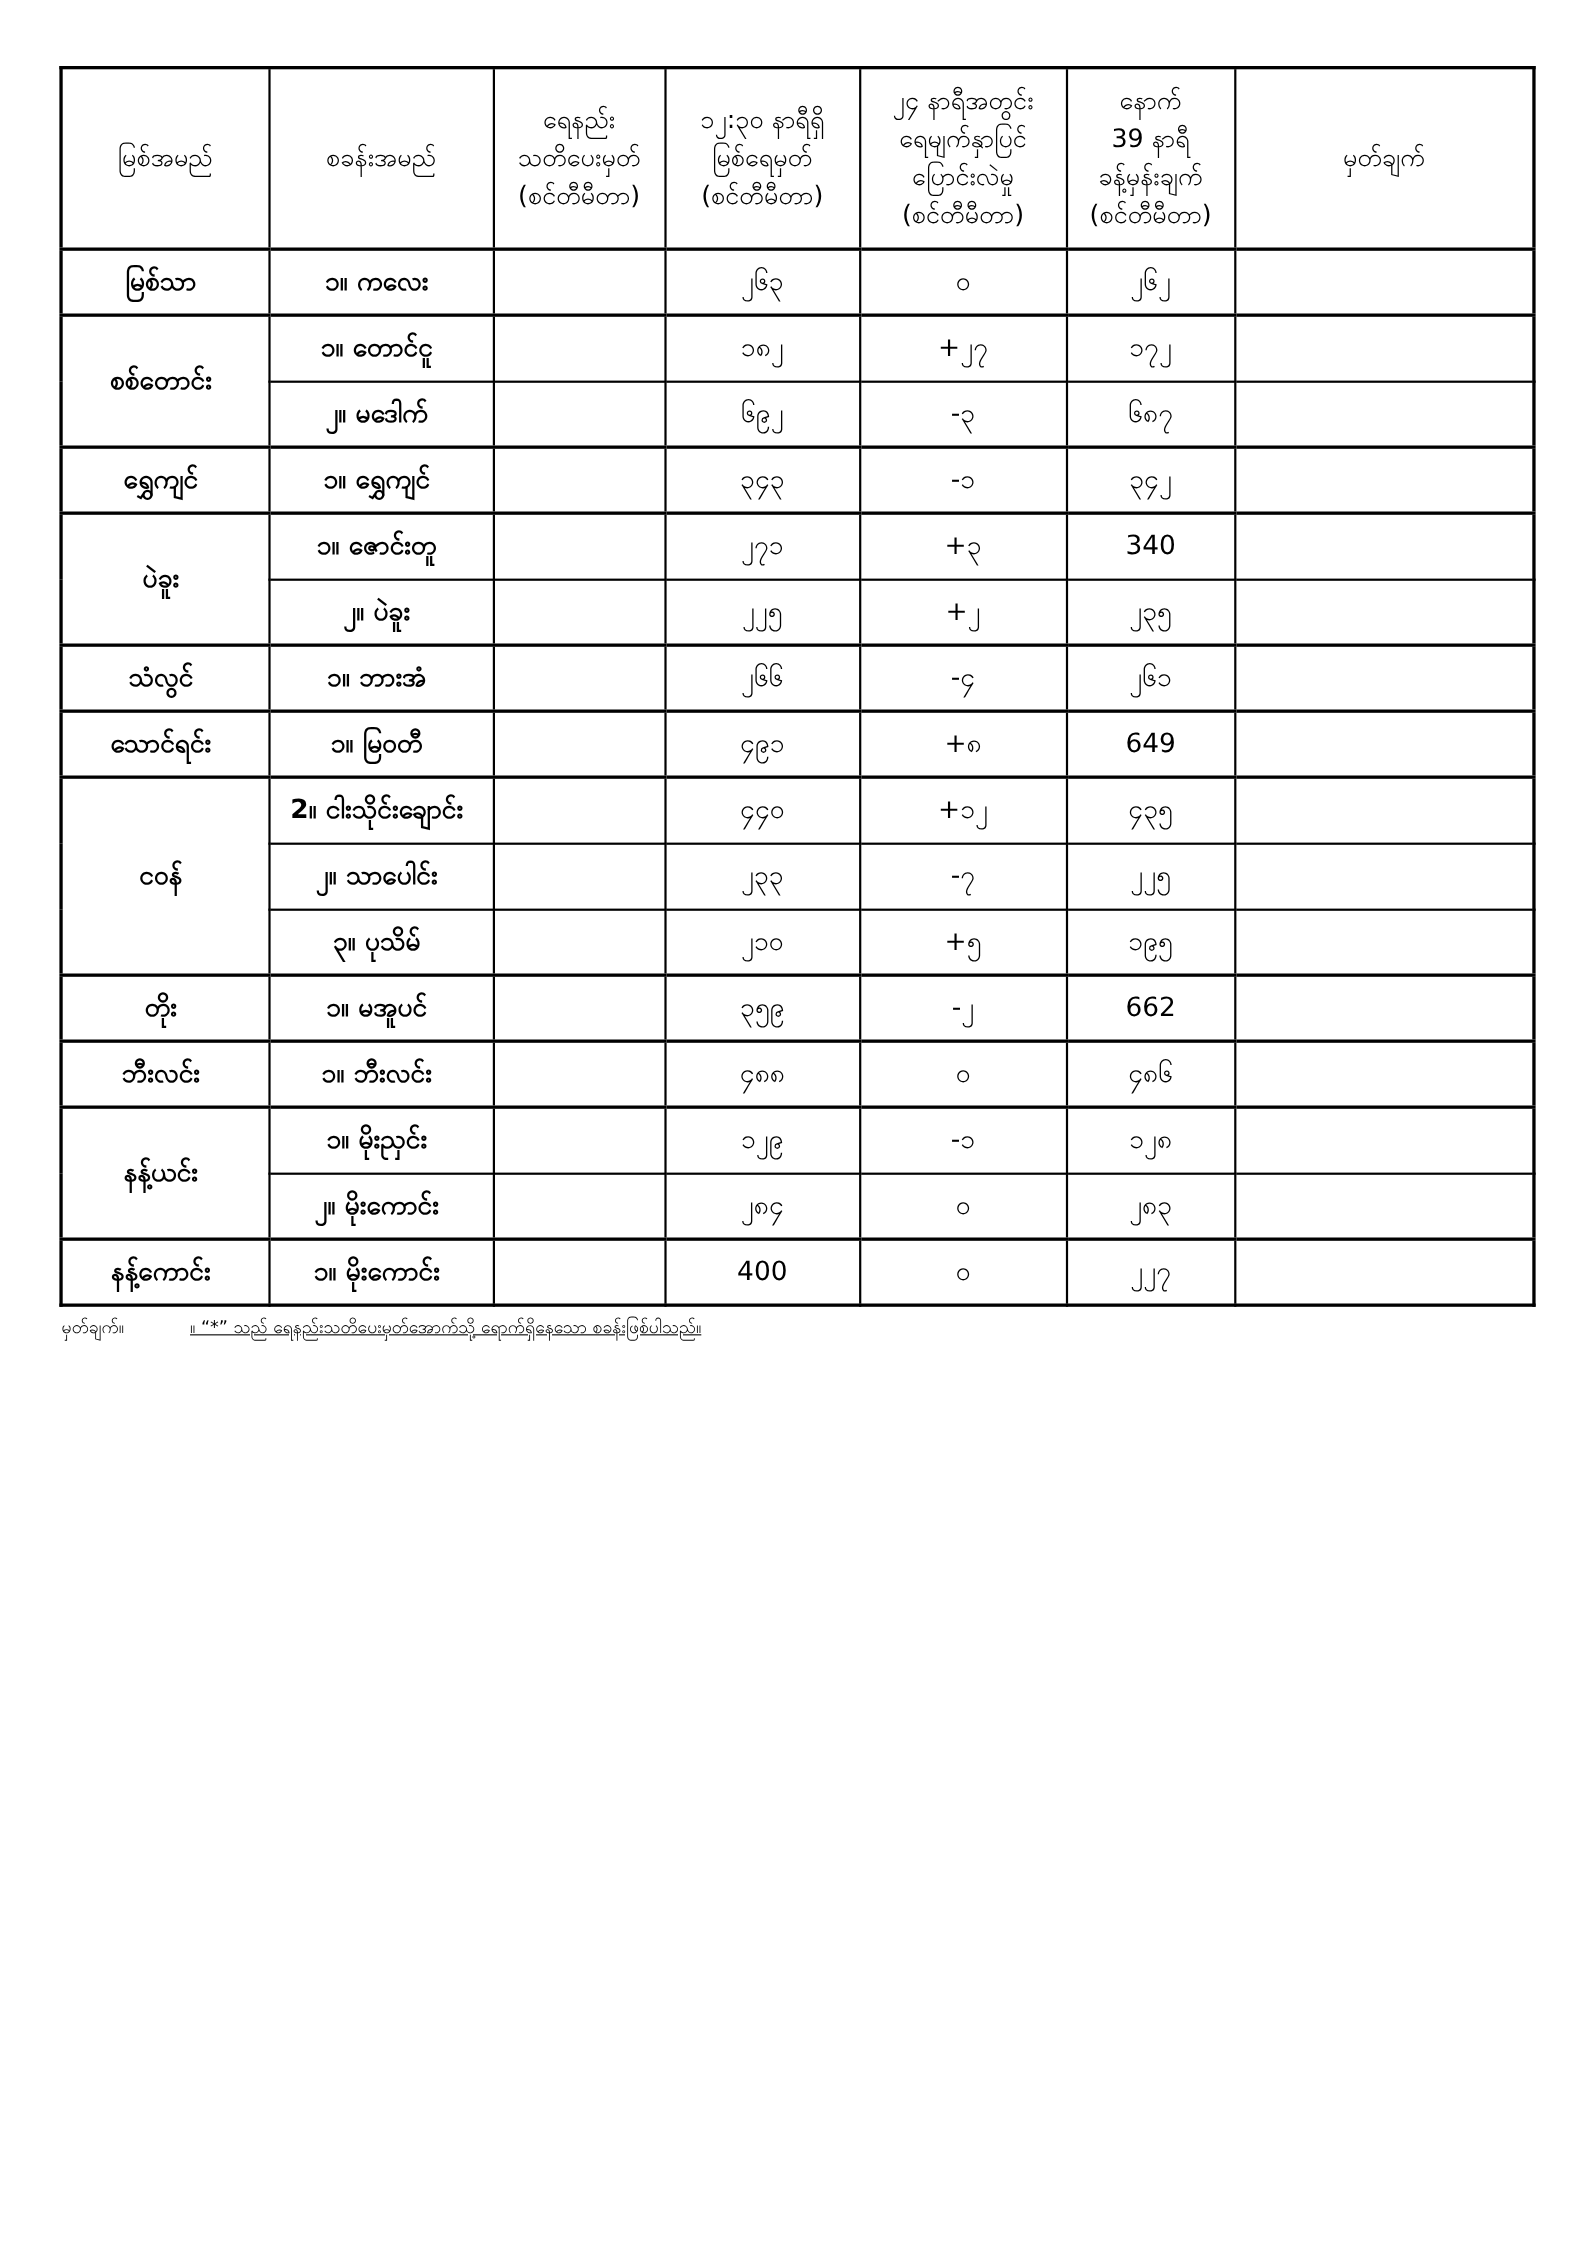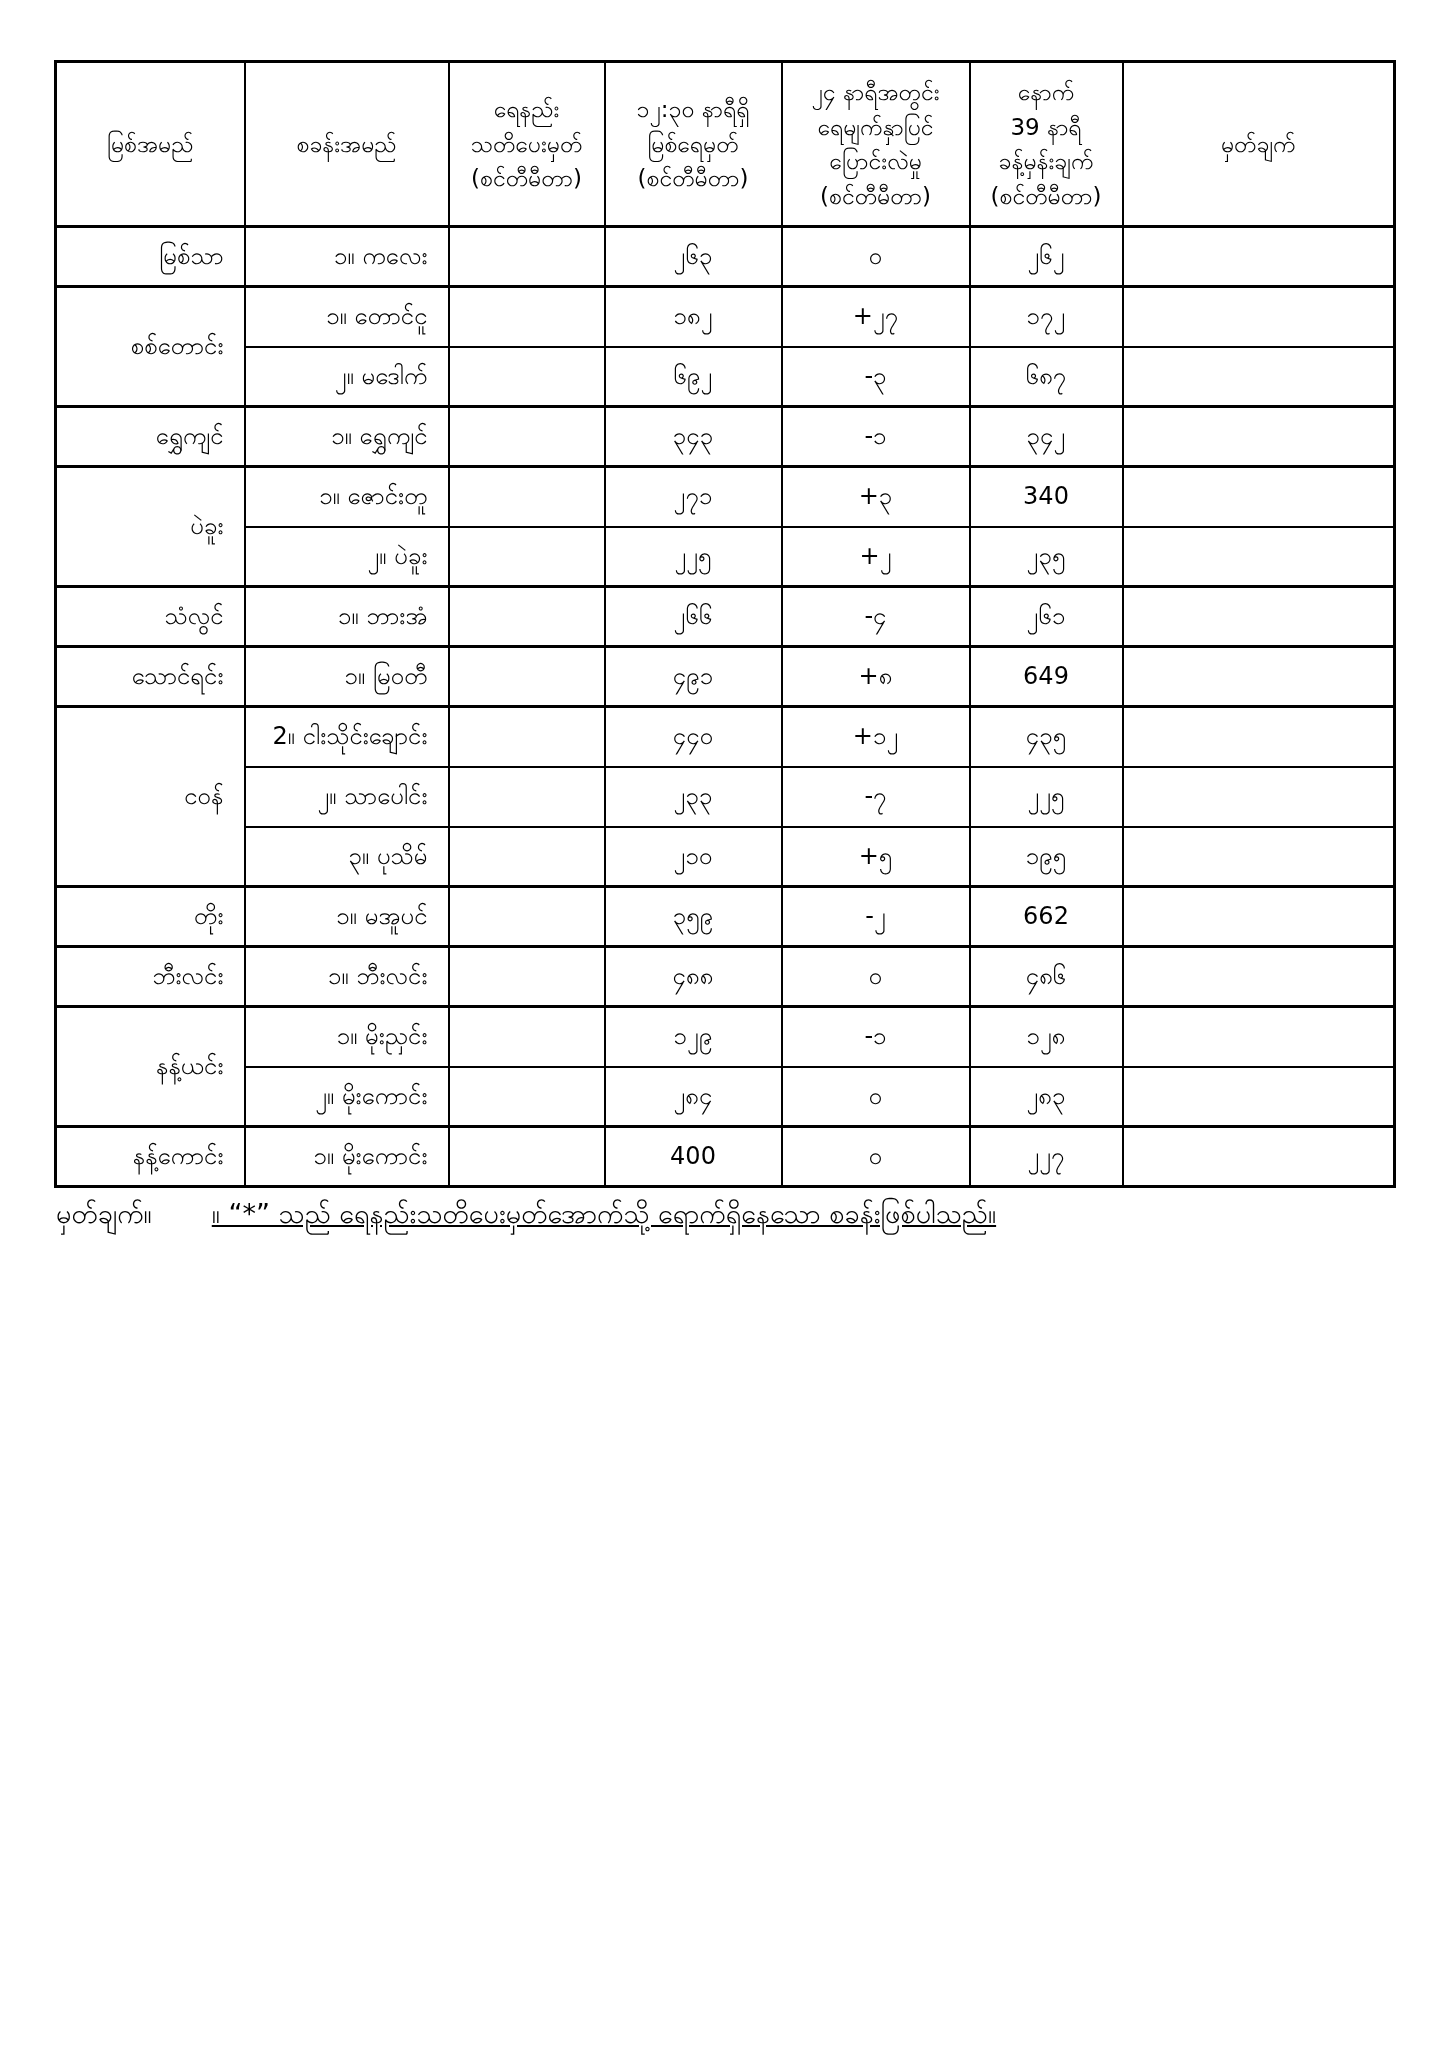--- a/index.html
+++ b/index.html
@@ -45,35 +45,36 @@
     text-align: center;
     white-space: pre-line;
     line-height: 1.5;
     padding: 4px 2px;
   }
   td {
     font-size: 24px;
     line-height: 1.3;
   }
   .river-cell, .station-cell {
-    text-align: right;
+    text-align: center;
     padding-left: 12px;
     padding-right: 20px;
+    font-weight: bold;
   }
   .num-cell { text-align: center; }
 
   tr.group-start td { border-top: 3px solid #000; }
   thead tr th { border-bottom: 3px solid #000; }
 
   .footnote {
     position: absolute;
     left: 56px;
     top: 1196px;
     width: 1350px;
-    font-size: 27px;
+    font-size: 16px;
     display: flex;
     align-items: flex-start;
   }
   .footnote .fn-text { margin-left: 60px; text-decoration: underline; }
 </style>
 </head>
 <body>
 
 <div class="page">
 

